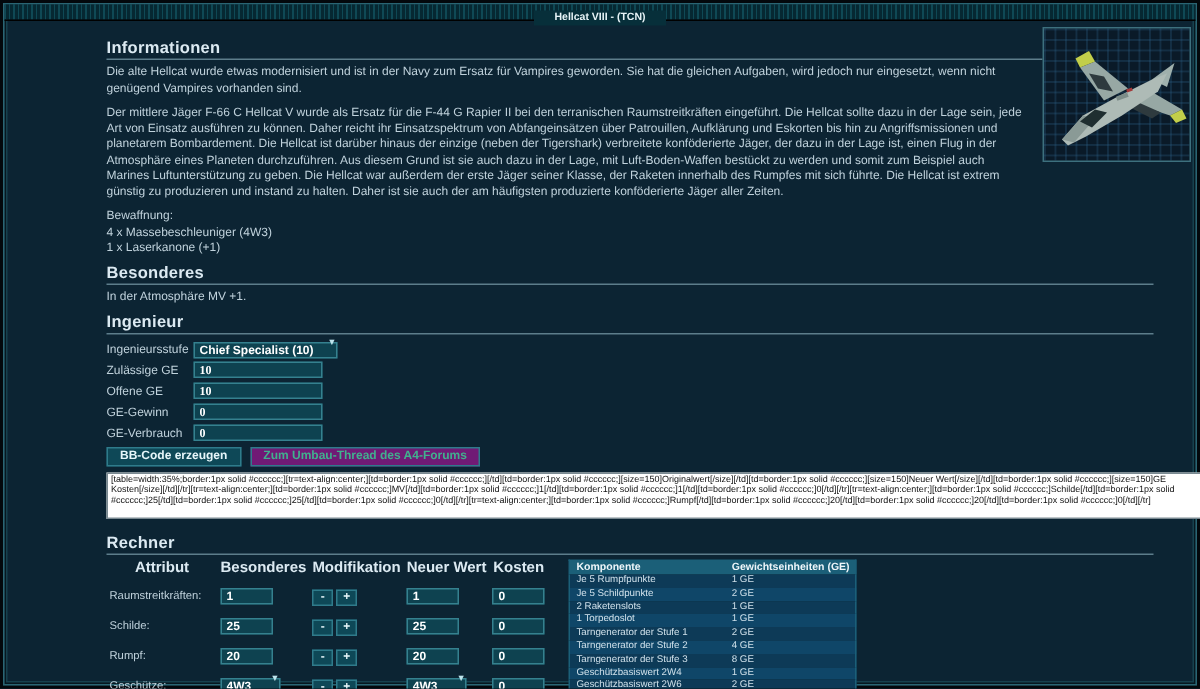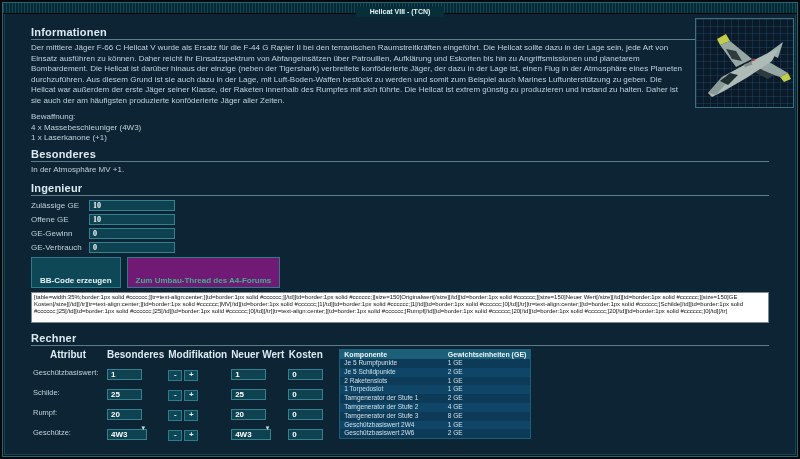--- a/index.html
+++ b/index.html
@@ -14,21 +14,21 @@
   .titlebar {
     height:11px;
     background:repeating-linear-gradient(90deg,#0f4955 0 1px,#062832 1px 3px);
     border-bottom:1px solid #000;
     text-align:center; line-height:11px;
   }
   .titlebar .title {
     display:inline-block; background:#072f3a; padding:0 14px;
     font-size:7px; font-weight:bold; color:#e8f4f8; line-height:10px;
   }
-  .content { padding:7px 28px 0 28px; position:relative; height:442px; }
+  .content { padding:7px 28px 0 28px; position:relative; height:442px;margin-left:40px; }
 
   .shipbox {
     position:absolute; top:4px; right:3px; width:99px; height:90px;
     border:1px solid #3d707e; background-color:#0a1a28;
     background-image:
       linear-gradient(rgba(45,100,140,.28) 1px, transparent 1px),
       linear-gradient(90deg, rgba(45,100,140,.28) 1px, transparent 1px);
     background-size:7px 7px;
   }
   .shipbox svg { width:100%; height:100%; display:block; }
@@ -51,21 +51,21 @@
   }
   .w-eng { width:86px;font-family:Liberation Serif, serif; }
   select.fld { -webkit-appearance:none; appearance:none; padding-right:10px; }
   .selwrap { position:relative; display:inline-block; }
   .selwrap::after { content:"▾"; position:absolute; right:2px; top:1px; font-size:7px; color:#bfe4ec; pointer-events:none; }
 
   .btnrow { display:flex; gap:6px; margin:4px 0 4px 0; }
   .btn {
     background:#0e4857; border:1px solid #2f7b8b; color:#e6f6fa;
     font-family:"Liberation Sans",sans-serif; font-size:8px; font-weight:bold;
-    padding:18px 8px 2px 8px; cursor:pointer;
+    padding:0 8px 2px 8px; cursor:pointer;
   }
   .btn.link { background:#701a75; color:#41b08e; }
 
   textarea.bbcode {
     width:738px; height:31px; resize:none;
     background:#fff; color:#111; border:1px solid #7a8a92;
     font-family:"Liberation Sans",sans-serif; font-size:6px; line-height:7px;
     overflow-y:scroll; padding:1px 2px;
   }
 
@@ -118,35 +118,40 @@
         <polygon points="12,74 26,58 34,60 20,76" fill="#8a9a96"></polygon>
         <polygon points="24,62 34,54 42,56 32,66" fill="#1f2e30"></polygon>
         <rect x="48" y="44" width="8" height="3" fill="#7d8d89" transform="rotate(-20 52 45)"></rect>
         <rect x="55" y="40" width="4" height="2" fill="#a23a3a" transform="rotate(-20 57 41)"></rect>
       </svg>
     </div>
 
     <h2>Informationen</h2>
     <hr class="rule">
     <div class="floatpad"></div>
+    <p class="body">Die alte Hellcat wurde etwas modernisiert und ist in der Navy zum Ersatz für Vampires geworden. Sie hat die gleichen Aufgaben, wird jedoch nur eingesetzt, wenn nicht genügend Vampires vorhanden sind.</p>
     <p class="body">Der mittlere Jäger F-66 C Hellcat V wurde als Ersatz für die F-44 G Rapier II bei den terranischen Raumstreitkräften eingeführt. Die Hellcat sollte dazu in der Lage sein, jede Art von Einsatz ausführen zu können. Daher reicht ihr Einsatzspektrum von Abfangeinsätzen über Patrouillen, Aufklärung und Eskorten bis hin zu Angriffsmissionen und planetarem Bombardement. Die Hellcat ist darüber hinaus der einzige (neben der Tigershark) verbreitete konföderierte Jäger, der dazu in der Lage ist, einen Flug in der Atmosphäre eines Planeten durchzuführen. Aus diesem Grund ist sie auch dazu in der Lage, mit Luft-Boden-Waffen bestückt zu werden und somit zum Beispiel auch Marines Luftunterstützung zu geben. Die Hellcat war außerdem der erste Jäger seiner Klasse, der Raketen innerhalb des Rumpfes mit sich führte. Die Hellcat ist extrem günstig zu produzieren und instand zu halten. Daher ist sie auch der am häufigsten produzierte konföderierte Jäger aller Zeiten.</p>
     <div class="bew">
       <span>Bewaffnung:</span><br>
       <span>4 x Massebeschleuniger (4W3)</span><br>
       <span>1 x Laserkanone (+1)</span>
     </div>
 
     <h2>Besonderes</h2>
     <hr class="rule">
     <p class="body">In der Atmosphäre MV +1.</p>
 
     <h2>Ingenieur</h2>
     <hr class="rule">
 
     <div class="engform">
+      <div class="engrow">
+        <span class="elbl">Ingenieursstufe</span>
+        <span class="selwrap"><select class="fld" style="width:96px"><option>Chief Specialist (10)</option></select></span>
+      </div>
       <div class="engrow">
         <span class="elbl">Zulässige GE</span>
         <input class="fld w-eng" value="10" style="">
       </div>
       <div class="engrow">
         <span class="elbl">Offene GE</span>
         <input class="fld w-eng" value="10" style="">
       </div>
       <div class="engrow">
         <span class="elbl">GE-Gewinn</span>
@@ -173,21 +178,21 @@
         <table class="calc">
           <tbody>
               <tr>
             <th>Attribut</th>
             <th>Besonderes</th>
             <th>Modifikation</th>
             <th>Neuer Wert</th>
             <th>Kosten</th>
           </tr>
           <tr>
-            <td class="lbl">Geschützbasiswert:</td>
+            <td class="lbl">Raumstreitkräften:</td>
             <td><input class="fld w-s" value="1" style=""></td>
             <td class="modcell"><button class="modbtn">-</button><button class="modbtn">+</button></td>
             <td><input class="fld w-s" value="1" style=""></td>
             <td><input class="fld w-s" value="0" style=""></td>
           </tr>
           <tr>
             <td class="lbl">Schilde:</td>
             <td><input class="fld w-s" value="25" style=""></td>
             <td class="modcell"><button class="modbtn">-</button><button class="modbtn">+</button></td>
             <td><input class="fld w-s" value="25" style=""></td>

